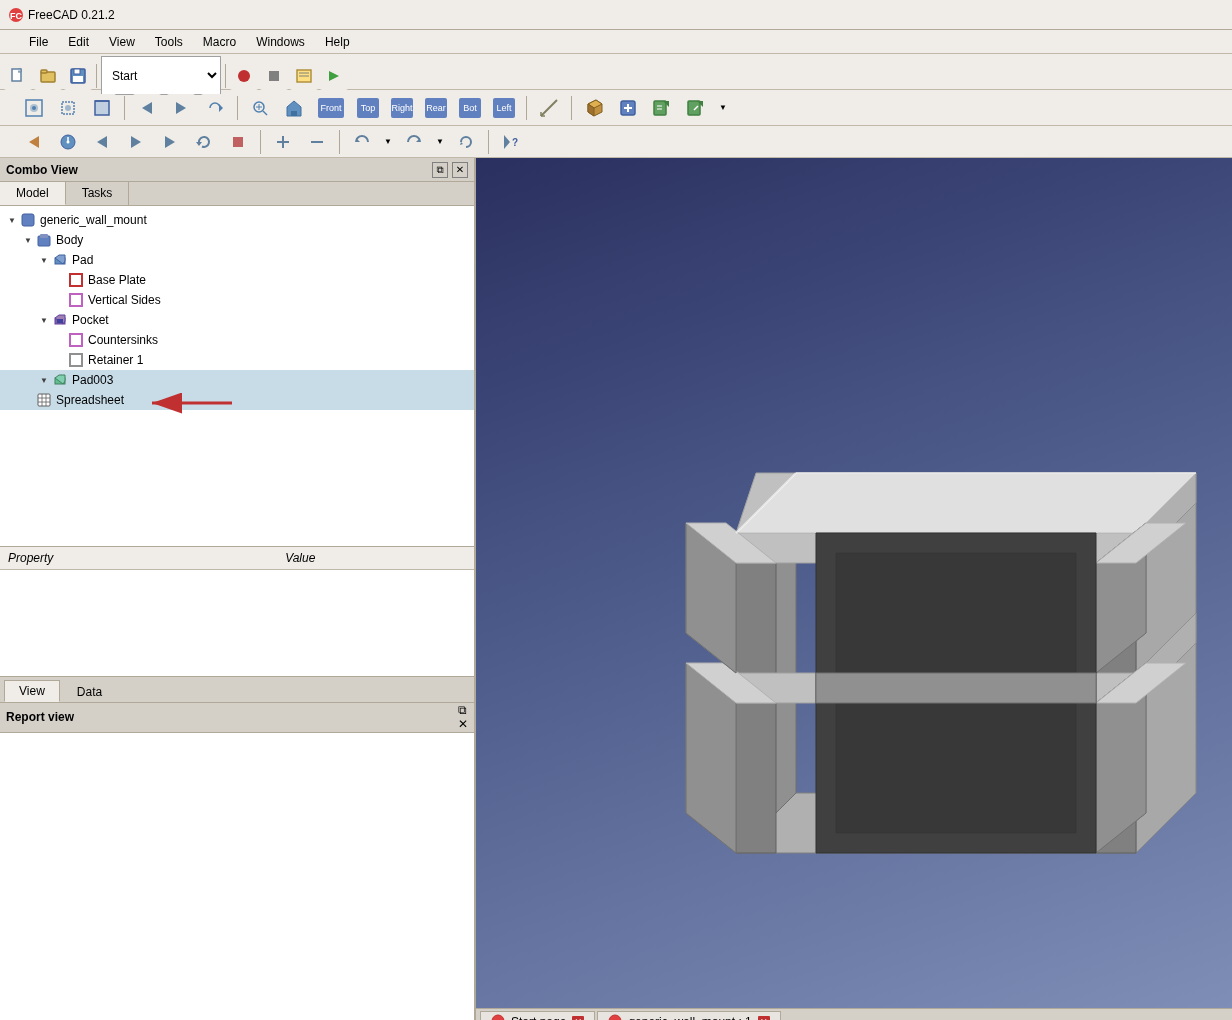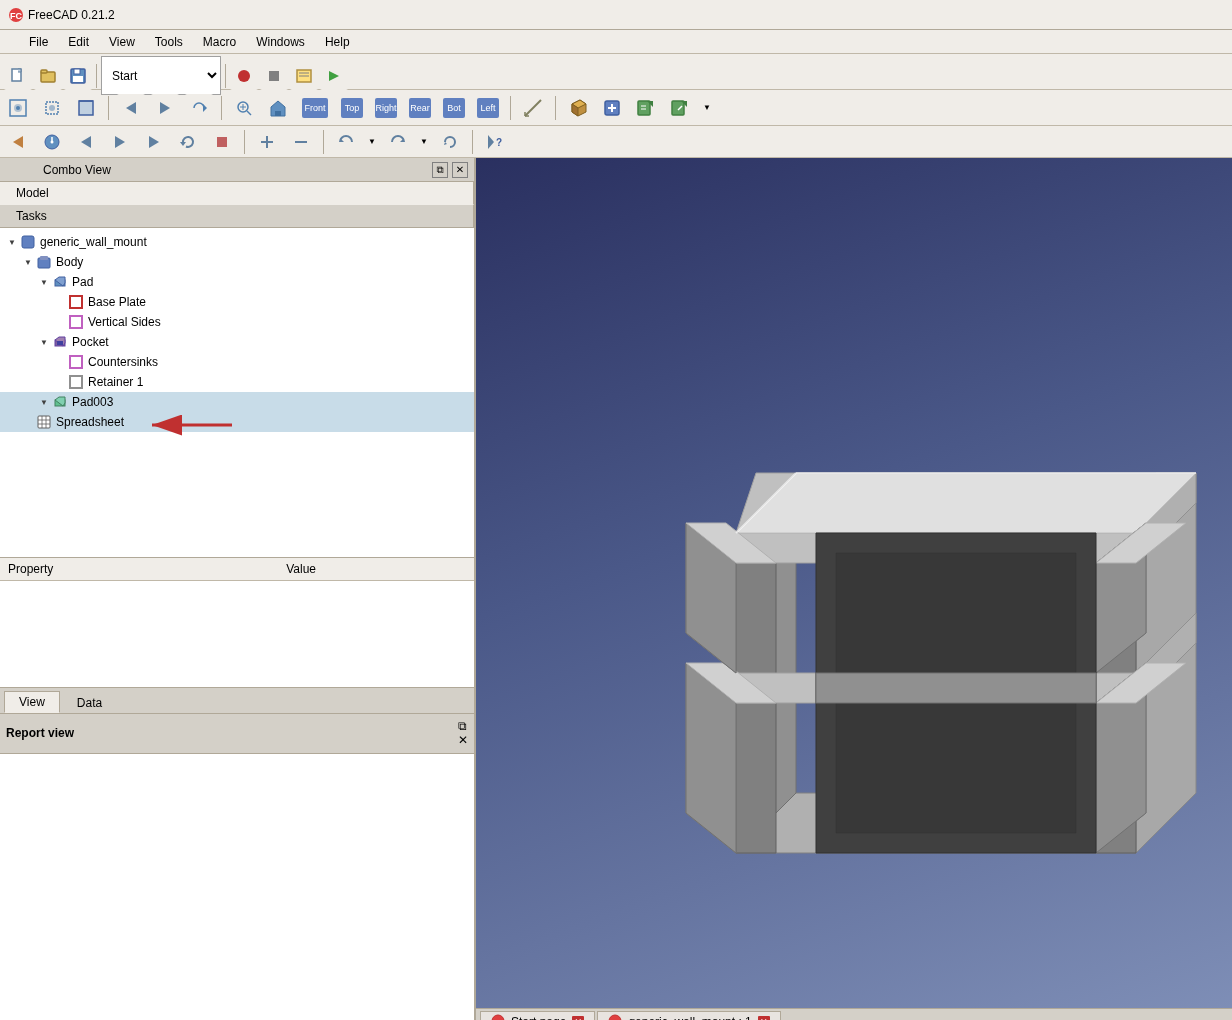--- a/index.html
+++ b/index.html
@@ -76,34 +76,33 @@
     
     #combo-header {
       height: 24px;
       background: #d4d0c8;
       display: flex;
       align-items: center;
       justify-content: space-between;
       padding: 0 6px;
       border-bottom: 1px solid #b0a898;
     }
-    #combo-header .title { font-size: 12px; font-weight: normal; margin-left: 37px; }
+    #combo-header .title { font-size: 12px; font-weight: bold; }
     #combo-header .btns { display: flex; gap: 4px; }
     #combo-header .hbtn {
       width: 16px; height: 16px; border: 1px solid #808080; background: #d4d0c8;
       cursor: pointer; display: flex; align-items: center; justify-content: center;
       font-size: 10px;
     }
 
     
     #combo-tabs {
       display: flex;
       background: #d4d0c8;
       border-bottom: 1px solid #b0a898;
-      flex-direction: column;
     }
     .combo-tab {
       padding: 4px 16px;
       cursor: pointer;
       font-size: 12px;
       background: #d4d0c8;
       border-right: 1px solid #b0a898;
     }
     .combo-tab.active {
       background: #f0ede8;
@@ -140,20 +139,21 @@
       margin-right: 4px;
       display: inline-flex; align-items: center; justify-content: center;
     }
     .tree-label { font-size: 12px; }
 
     
     #property-panel {
       height: 130px;
       background: white;
       border-bottom: 1px solid #b0a898;
+      font-style: italic;
     }
     #property-table {
       width: 100%;
       border-collapse: collapse;
     }
     #property-table th {
       text-align: left;
       padding: 4px 8px;
       background: #f0ede8;
       border-bottom: 1px solid #c0b8a8;
@@ -181,21 +181,21 @@
       margin-right: 2px;
     }
     .vd-tab.active {
       background: #f0ede8;
       border-color: #b0a898;
       border-bottom: 1px solid #f0ede8;
     }
 
     
     #report-header {
-      height: 40px;
+      height: 30px;
       background: #d4d0c8;
       display: flex;
       align-items: center;
       justify-content: space-between;
       padding: 0 6px;
       border-bottom: 1px solid #b0a898;
     }
     #report-header .title { font-size: 12px; font-weight: bold; }
     #report-content {
       flex: 1;
@@ -246,21 +246,21 @@
       display: flex; align-items: center; justify-content: center;
       font-size: 9px; color: white; cursor: pointer;
     }
     .vp-tab .tab-icon { font-size: 12px; }
 
     .toolbar2 {
       height: 36px;
       background: #f0ede8;
       display: flex;
       align-items: center;
-      padding: 2px 4px;
+      padding: 2px 20px;
       border-bottom: 1px solid #c0b8a8;
       gap: 6px;
     }
   </style>
 </head>
 <body>
 
 <div id="titlebar">
   <span style="width:16px;height:16px;margin-right:4px;">
     <svg width="16" height="16" viewBox="0 0 16 16">

